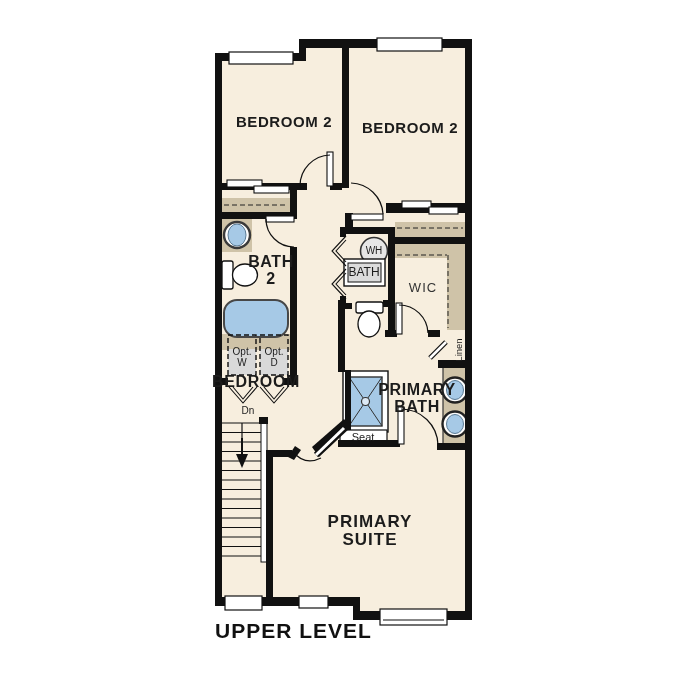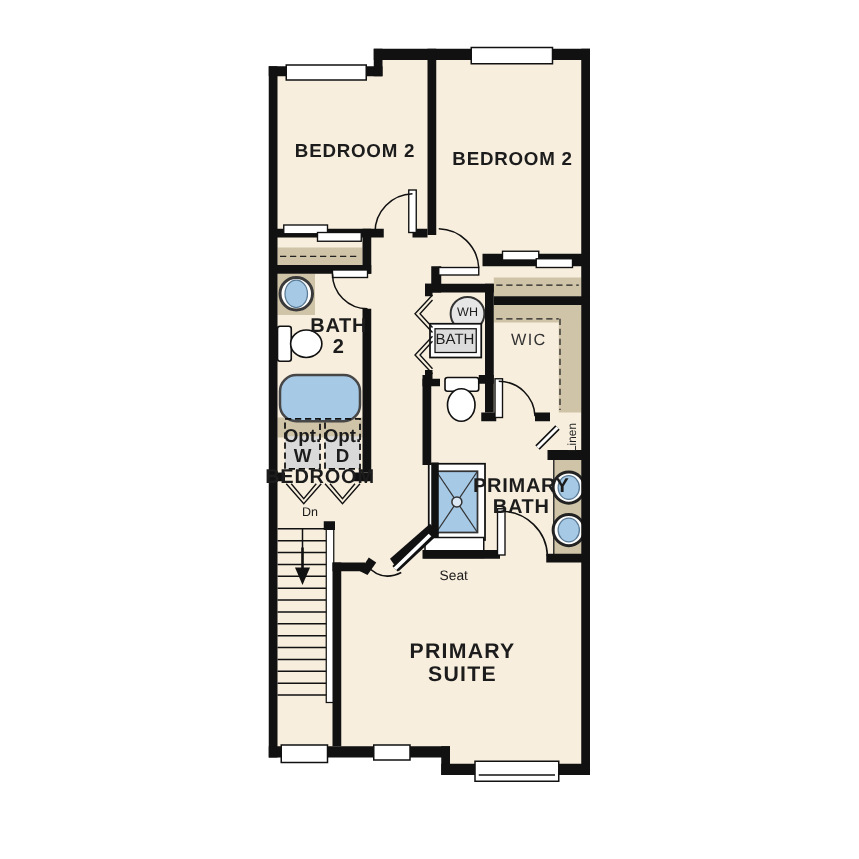--- a/index.html
+++ b/index.html
@@ -7,22 +7,22 @@
            font-family:"Liberation Sans", sans-serif; overflow:hidden; }
   .stage svg { position:absolute; left:0; top:0; }
   .lbl { position:absolute; transform:translate(-50%,-50%); color:#1c1c1c;
          white-space:pre-line; text-align:center; line-height:1.08;
          font-family:"Liberation Sans", sans-serif; }
   .b   { font-weight:bold; letter-spacing:.6px; }
   .room-lg   { font-size:15px; }
   .room-md   { font-size:16px;text-align:center; }
   .room-xl   { font-size:17px; letter-spacing:1px; }
   .small     { font-size:10px; font-weight:normal; letter-spacing:0; }
-  .tiny      { font-size:15px; font-weight:bold; letter-spacing:0; }
-  .wic-lbl   { font-size:13px; font-weight:normal; letter-spacing:1px; color:#333; }
+  .tiny      { font-size:10px; font-weight:normal; letter-spacing:0; }
+  .wic-lbl   { font-size:13px; font-weight:normal; letter-spacing:1px; color:#333;margin-top:16px; }
   .furn-lbl  { font-size:12px; font-weight:normal; }
   .seat-lbl  { font-size:11px; font-weight:normal; }
   .linen-lbl { font-size:9.5px; font-weight:normal;
                transform:translate(-50%,-50%) rotate(-90deg); }
   .plan-title { position:absolute; left:215px; top:619px; font-size:21px;
                 font-weight:bold; letter-spacing:1px; color:#111; }
 </style>
 </head>
 <body>
 
@@ -197,16 +197,17 @@
 BATH</div>
   <div class="lbl b room-xl" style="left:370px; top:531px;">PRIMARY
 SUITE</div>
 
   <div class="lbl small" style="left:374px; top:251px;">WH</div>
   <div class="lbl furn-lbl" style="left:364px; top:272px;">BATH</div>
   <div class="lbl tiny" style="left:242px; top:358px;">Opt.
 W</div>
   <div class="lbl tiny" style="left:274px; top:358px;">Opt.
 D</div>
-  <div class="lbl seat-lbl" style="left:363px; top:438px;margin-top:24px;">Seat</div>
+  <div class="lbl seat-lbl" style="left:363px; top:438px;">Seat</div>
   <div class="lbl small" style="left:248px; top:411px;">Dn</div>
 
+  <div class="plan-title">UPPER LEVEL</div>
 </div>
 
 </body></html>

